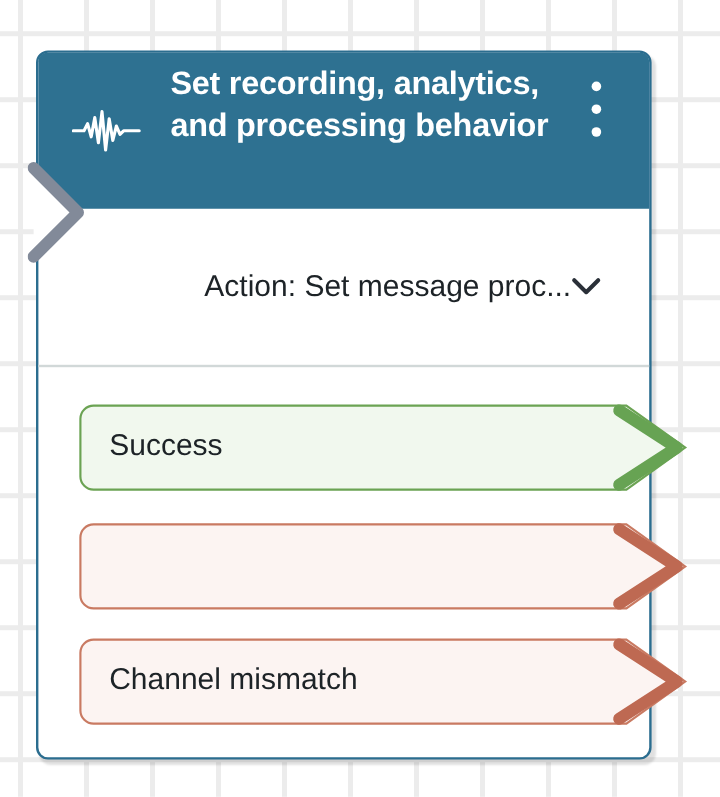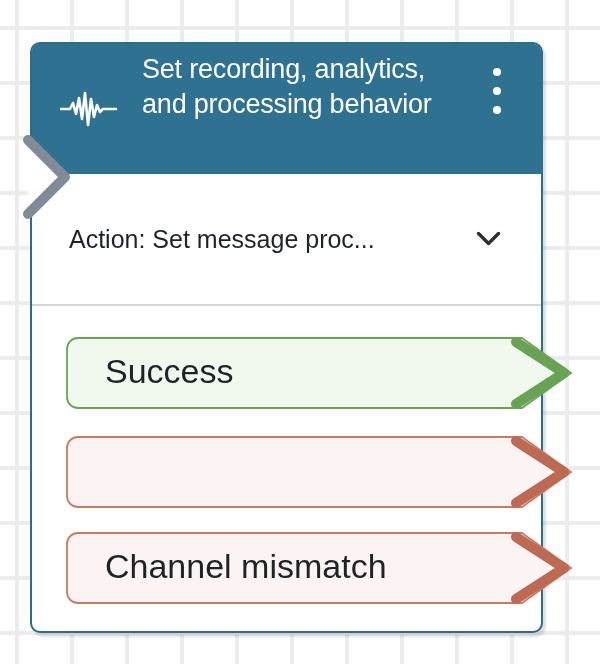--- a/index.html
+++ b/index.html
@@ -21,52 +21,52 @@
     border-radius:10px;
     box-shadow:3px 4px 2px rgba(0,0,0,0.12);
   }
   .header{
     position:absolute;top:0;left:0;right:0;height:130px;
     background:#2E7191;
     border-radius:7px 7px 0 0;
   }
   .block-title{
     position:absolute;left:110px;top:8px;width:318px;
-    color:#fff;font-size:27px;font-weight:normal;line-height:35px;
+    color:#fff;font-size:27px;font-weight:bold;line-height:35px;
     letter-spacing:-0.2px;
   }
   .wave-icon{position:absolute;left:28px;top:47px;}
   .kebab{
     position:absolute;right:39px;top:24px;width:10px;
     display:flex;flex-direction:column;align-items:center;gap:11px;
     cursor:pointer;
   }
   .kebab .dot{width:8px;height:8px;border-radius:50%;background:#fff;}
   .action-row{
     position:absolute;top:130px;left:0;right:0;height:130px;
-    display:flex;align-items:center;justify-content:space-between;
+    display:flex;align-items:center;justify-content:flex-end;
     padding:0 40px 0 37px;box-sizing:border-box;
     color:#1D2327;font-size:25px;
     cursor:pointer;
   }
   .divider{
     position:absolute;top:260px;left:0;right:0;height:0;
     border-top:2px solid #D1D8D8;
   }
   .pill{
     position:absolute;left:34px;width:512px;height:72px;
   }
   .pill svg{position:absolute;left:0;top:0;overflow:visible;}
   .pill-shape{fill:var(--fill);stroke:var(--border);stroke-width:1.8;}
   .pill-band{fill:none;stroke:var(--band);stroke-width:10;
     stroke-linecap:round;stroke-linejoin:round;}
   .pill .pill-label{
-    position:absolute;left:39px;top:0;height:69px;
+    position:absolute;left:25px;top:0;height:69px;
     display:flex;align-items:center;
-    color:#1D2327;font-size:34px;
+    color:#1D2327;font-size:25px;
   }
   .pill-success{top:293px;}
   .pill-error{top:392px;}
   .pill-mismatch{top:488px;}
   .input-connector{position:absolute;left:23px;top:132px;}
 </style>
 </head>
 <body>
 
 <div id="stage">

